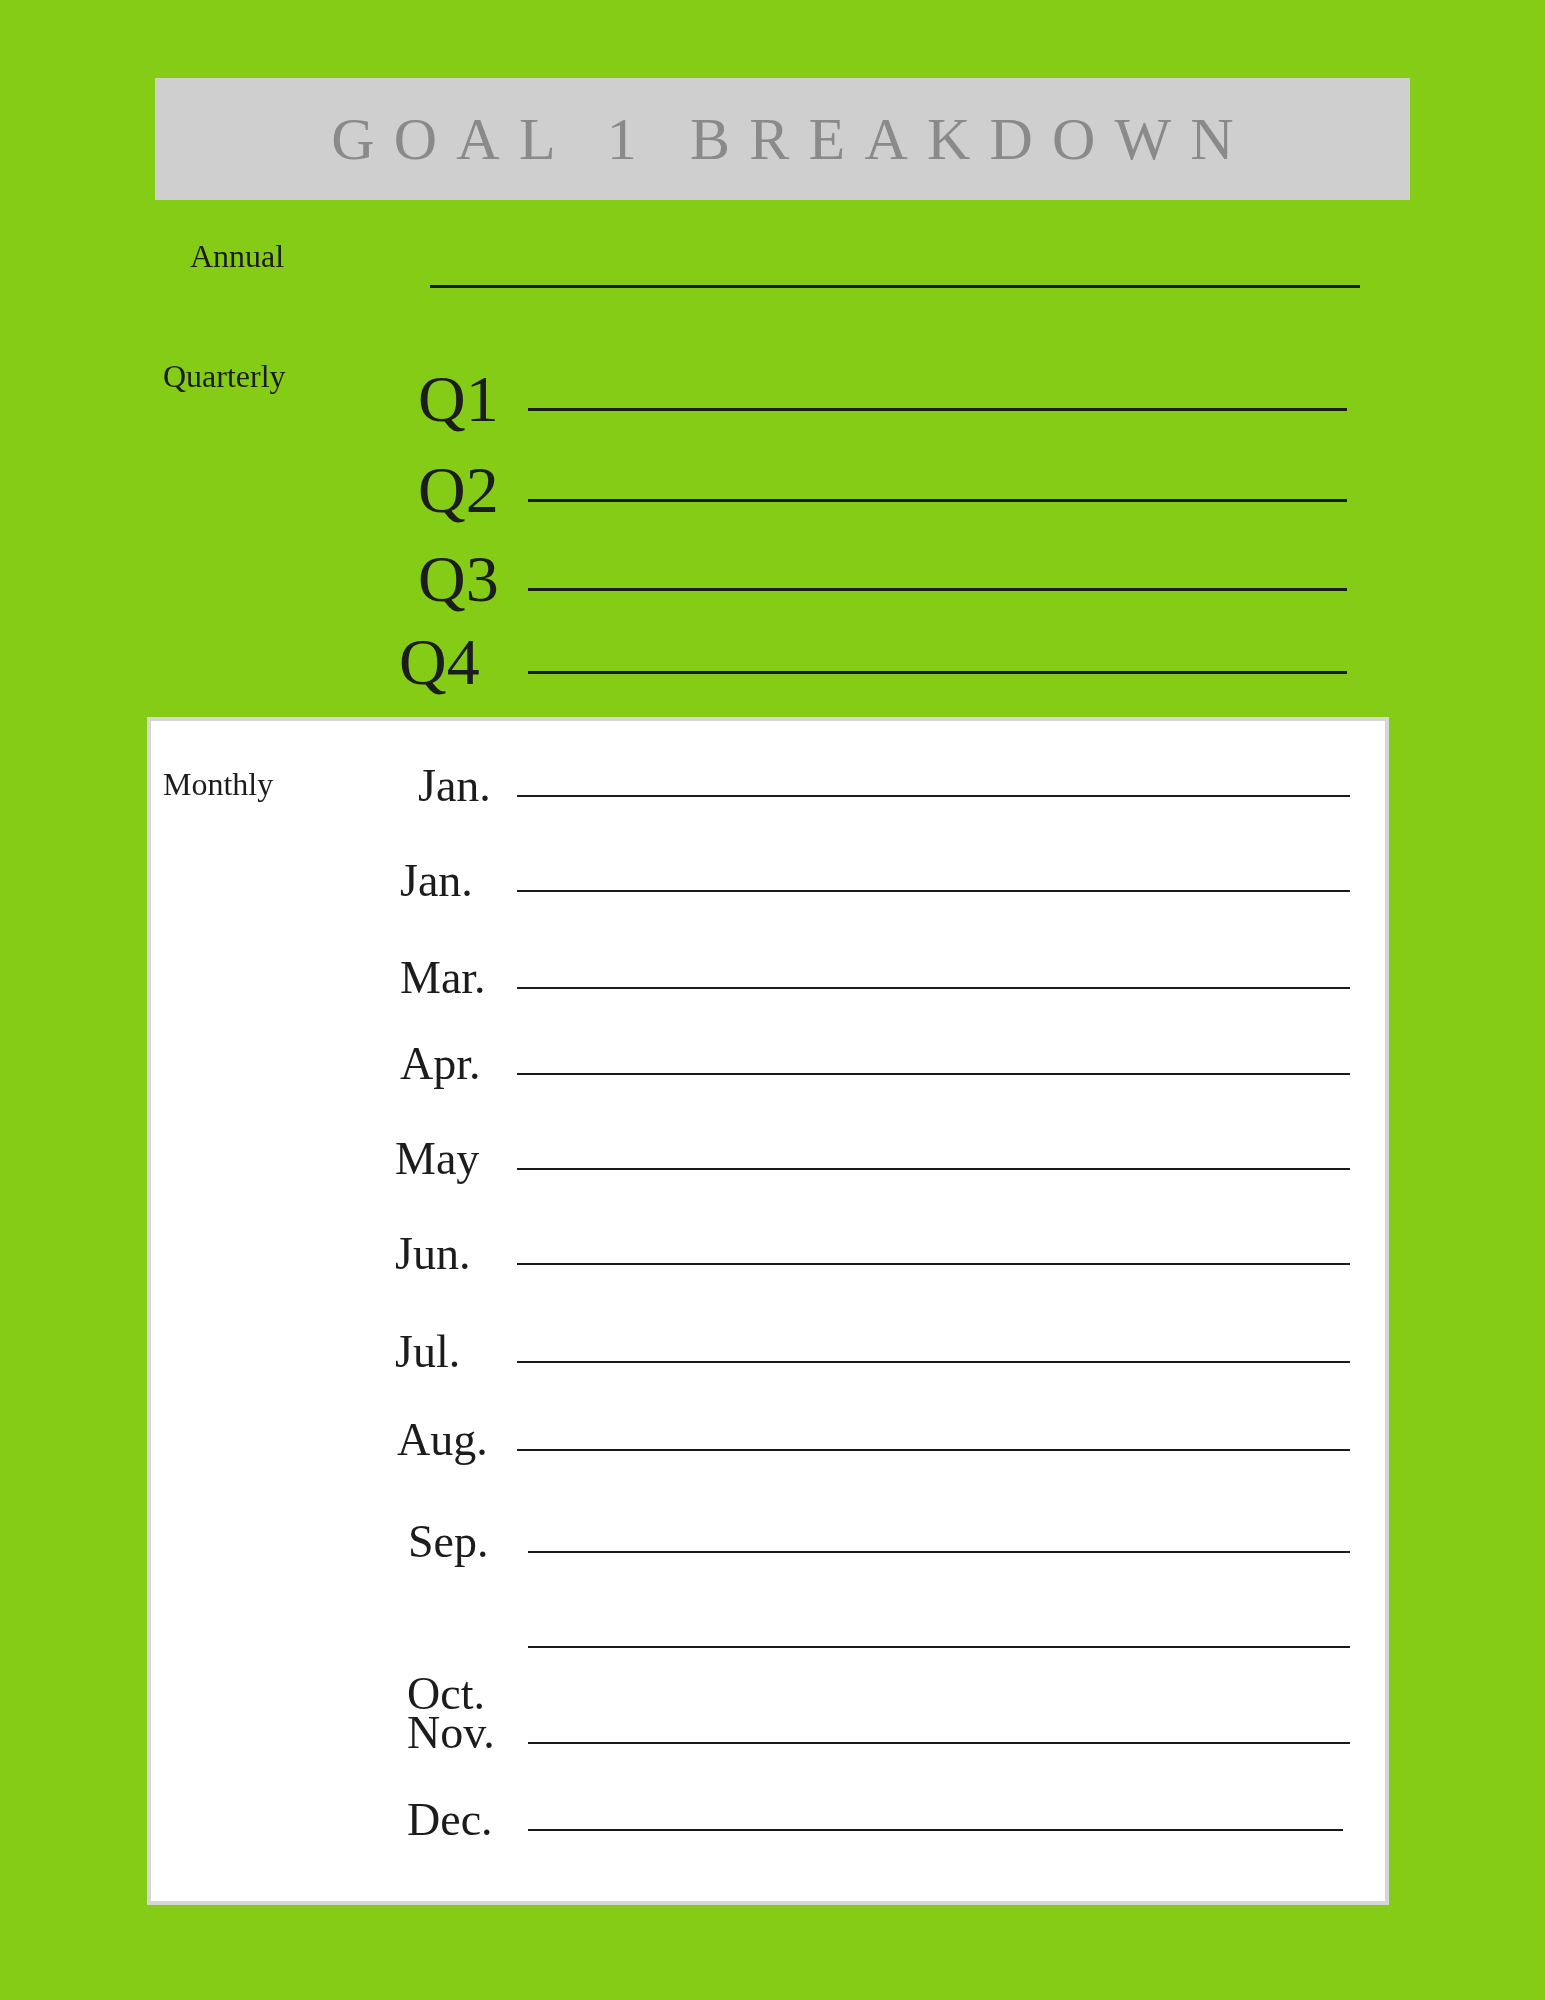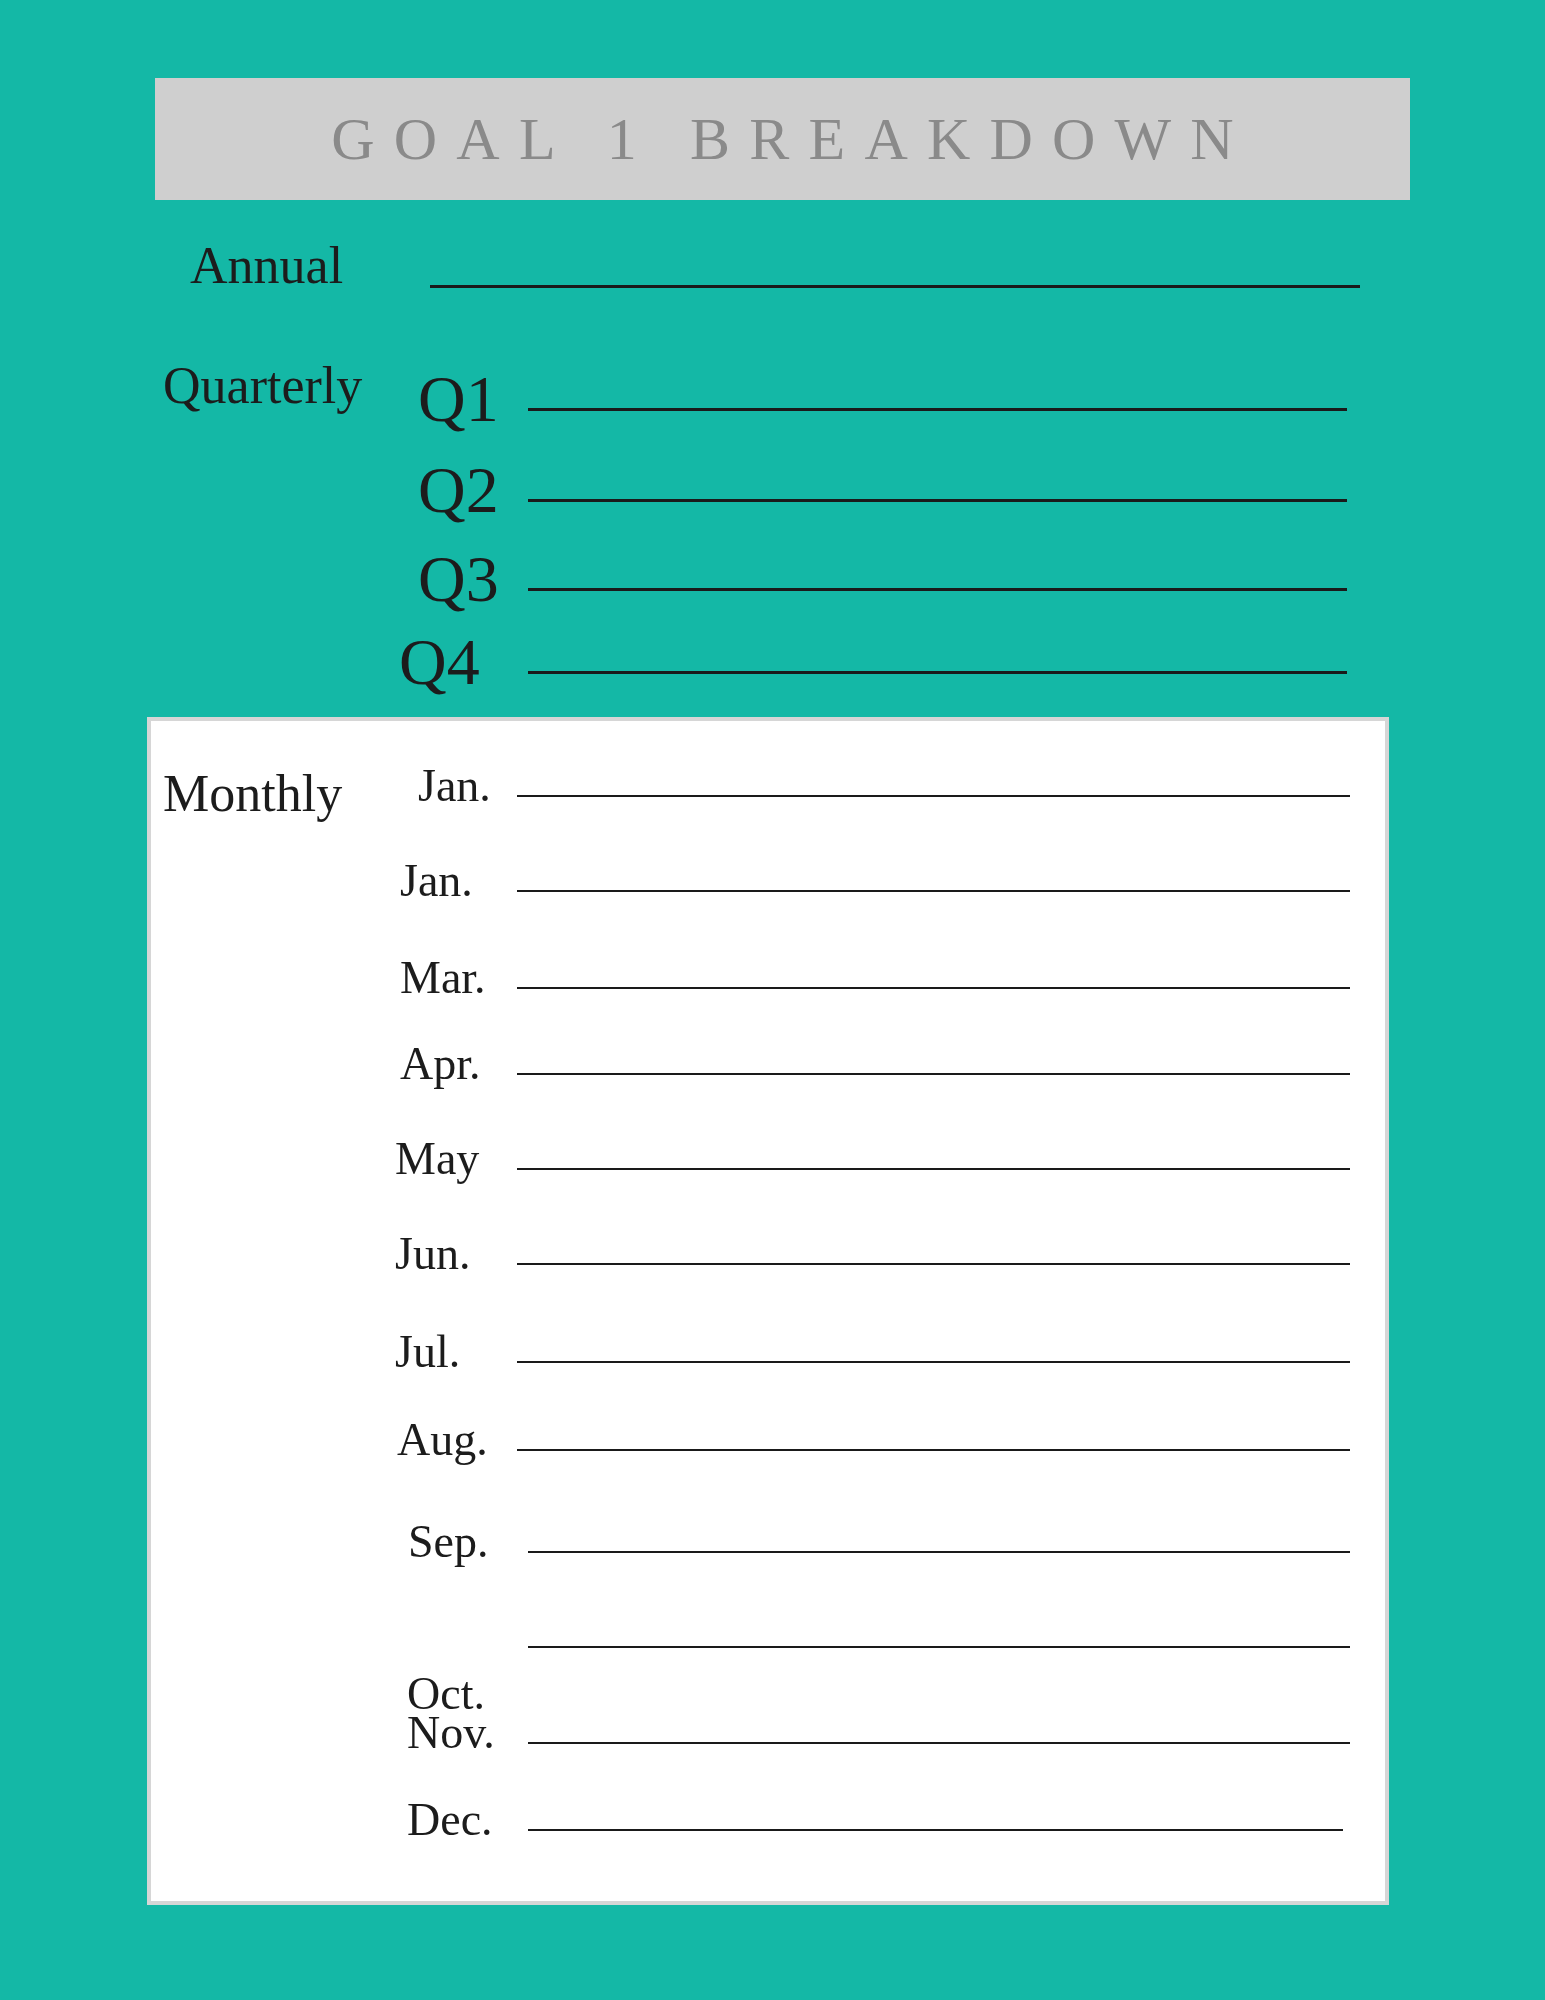--- a/index.html
+++ b/index.html
@@ -4,21 +4,21 @@
 <style>
   html, body {
     margin: 0;
     padding: 0;
     background: #ffffff;
   }
   .page {
     position: relative;
     width: 1545px;
     height: 2000px;
-    background: #14b8a6;
+    background: #84cc16;
     font-family: "Liberation Serif", serif;
     color: #1c1c1c;
     overflow: hidden;
   }
   .banner {
     position: absolute;
     left: 155px;
     top: 78px;
     width: 1255px;
     height: 122px;
@@ -34,21 +34,21 @@
     color: #8a8a8a;
     text-indent: 0.32em; 
     white-space: nowrap;
   }
   .label {
     position: absolute;
     font-weight: 400;
     line-height: 1;
     white-space: nowrap;
   }
-  .section-label { font-size: 52px; }
+  .section-label { font-size: 32px; }
   .q-label       { font-size: 66px; }
   .m-label       { font-size: 46px; }
   .fill-line {
     position: absolute;
     height: 0;
     border-top: 3px solid #1a1a1a;
   }
   .fill-line.thin {
     border-top-width: 2px;
   }

